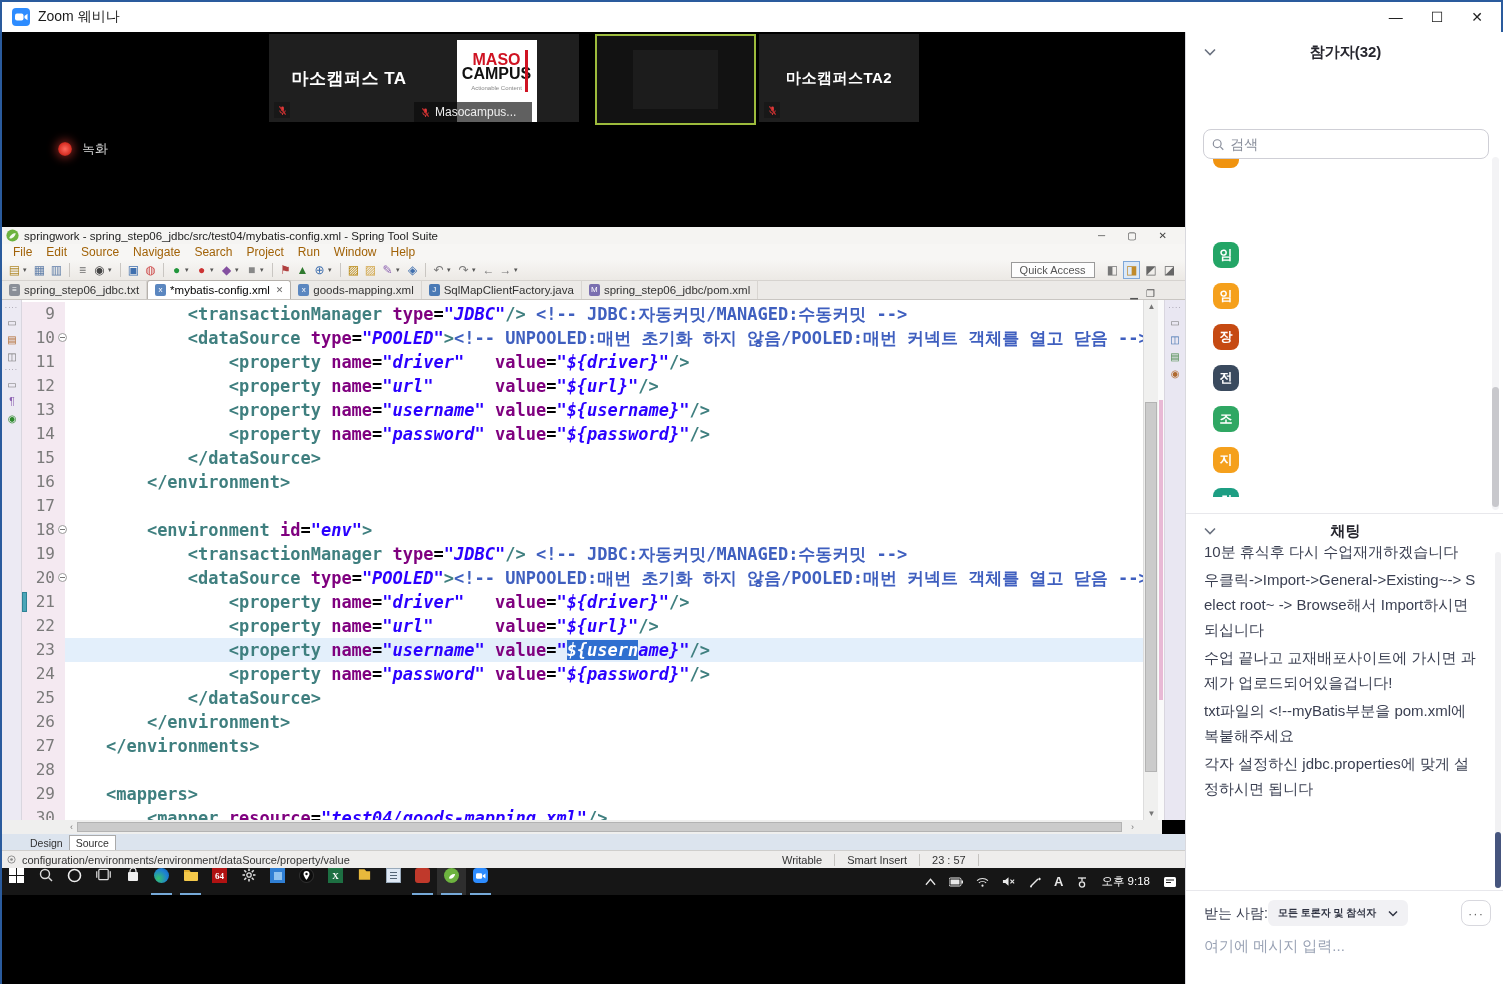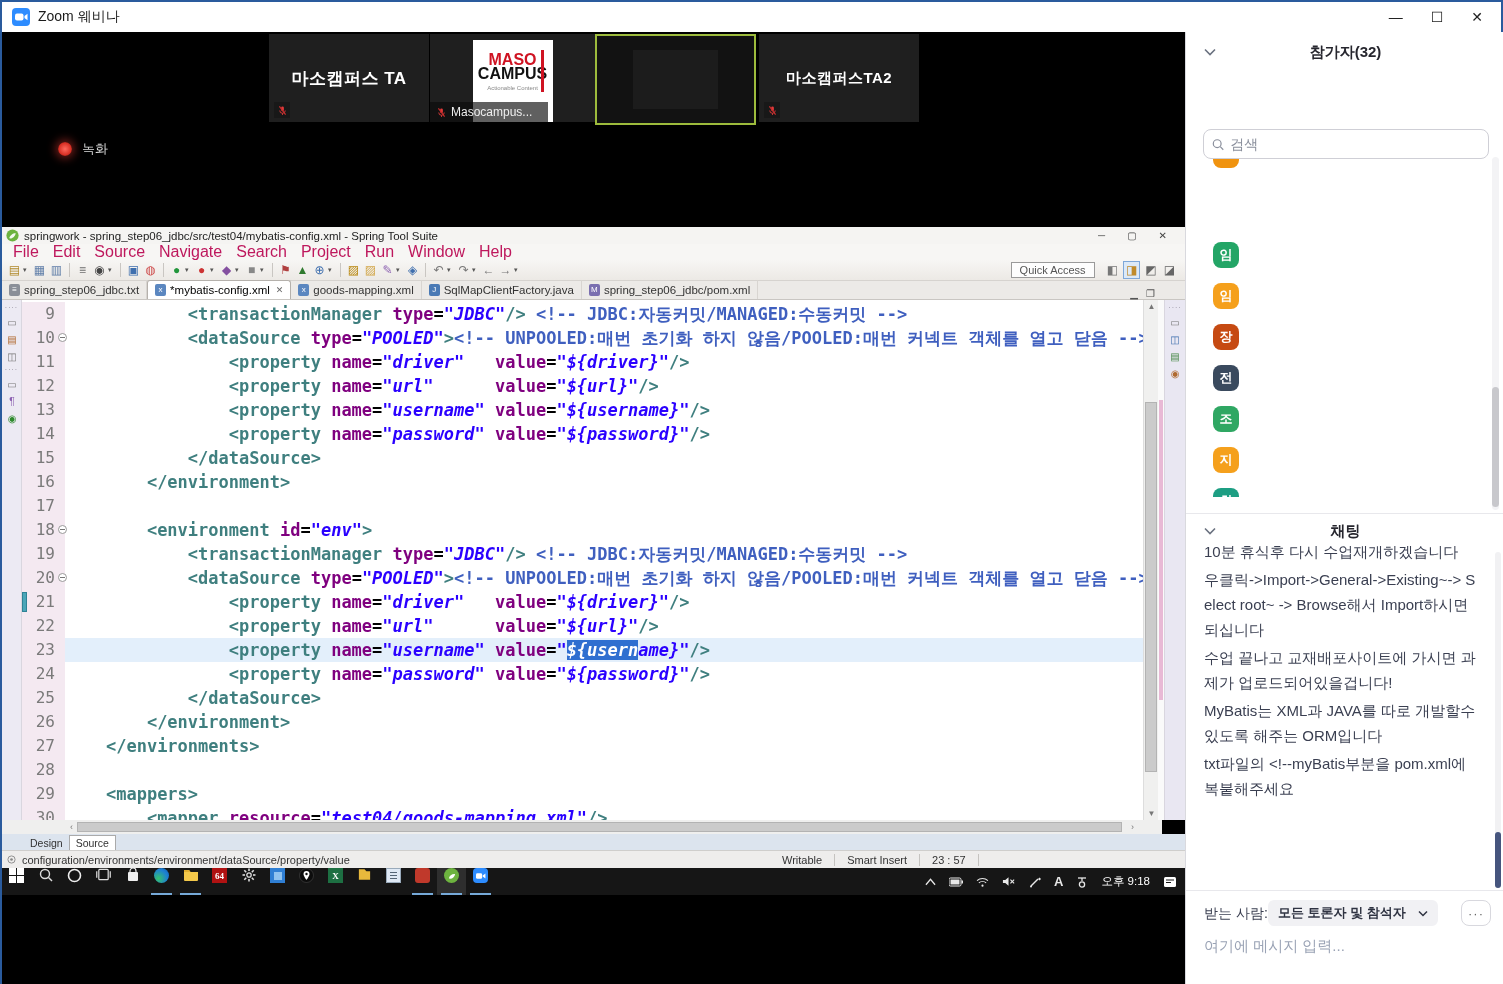--- a/index.html
+++ b/index.html
@@ -28,21 +28,21 @@
   #rec-dot { width:14px; height:14px; border-radius:50%; background:radial-gradient(circle,#ff6a5e 0%,#d93025 60%,rgba(217,48,37,.25) 100%); box-shadow:0 0 8px 3px rgba(230,60,50,.45); }
   #rec-label { color:#ddd; font-size:13px; }
 
   
   #ide { position:absolute; left:0; top:195px; width:1183px; height:452px; background:#f3f2f0; }
   #ide-titlebar { position:absolute; left:0; top:0; width:100%; height:17px; background:#f5f4f2; display:flex; align-items:center; padding:0 4px; }
   #ide-title { font-size:11.5px; color:#222; margin-left:5px; }
   #ide-controls { margin-left:auto; display:flex; gap:22px; padding-right:14px; }
   #ide-controls span { font-size:10px; color:#444; line-height:16px; }
   #menu-bar { position:absolute; left:0; top:17px; width:100%; height:16px; background:#f7f6f4; display:flex; align-items:center; padding-left:4px; }
-  #menu-bar span { font-size:16px; color:#be185d; padding:0 7px; }
+  #menu-bar span { font-size:12px; color:#a16207; padding:0 7px; }
   #toolbar { position:absolute; left:0; top:33px; width:100%; height:21px; background:linear-gradient(#f7f6f4,#ece9e5); border-bottom:1px solid #d6d3cf; display:flex; align-items:center; padding-left:4px; }
   .tb-i { font-size:12px; width:17px; text-align:center; line-height:18px; }
   .tb-dd { font-size:7px; color:#555; width:8px; }
   .tb-sep { width:1px; height:14px; background:#c9c6c2; margin:0 4px; }
   #quick-access { margin-left:auto; border:1px solid #9a9a9a; background:#fdfdfd; color:#555; font-size:11px; padding:1px 8px; }
   #persp { display:flex; align-items:center; gap:3px; margin:0 8px 0 10px; }
   #persp .p-i { font-size:12px; padding:1px 2px; }
   #persp .p-active { border:1px solid #7ea7d8; background:#dce9f7; }
   #tabrow { position:absolute; left:0; top:54px; width:100%; height:19px; background:#eceae7; border-bottom:1px solid #c9c6c2; display:flex; align-items:flex-end; }
   .etab { height:19px; display:flex; align-items:center; gap:4px; padding:0 7px; font-size:11.5px; color:#333; border-right:1px solid #d8d5d1; }
@@ -115,21 +115,21 @@
   #p-thumb { position:absolute; left:0; top:230px; width:7px; height:120px; background:#c8c8cc; border-radius:4px; }
   .h-div { position:absolute; left:0; width:100%; height:1px; background:#e8e8ec; }
   #chat-msgs { position:absolute; left:18px; top:514px; width:278px; height:342px; overflow:hidden; font-size:15px; color:#3a3f51; line-height:25px; }
   .msg { margin-bottom:3px; word-break:break-all; }
   .msg-sender { font-size:13.5px; color:#7b8093; margin:10px 0 1px; }
   .msg-sender .to { color:#1f6ae0; }
   #c-scroll { position:absolute; left:309px; top:520px; width:6px; height:336px; background:#f1f1f3; border-radius:3px; }
   #c-thumb { position:absolute; left:0; top:280px; width:6px; height:56px; background:#46557e; border-radius:3px; }
   #compose { position:absolute; left:0; top:859px; width:100%; height:95px; }
   #recip-label { position:absolute; left:18px; top:14px; font-size:14px; color:#3a3f51; }
-  #recip-pill { position:absolute; left:82px; top:9px; height:26px; background:#f1f1f4; border-radius:6px; display:flex; align-items:center; gap:12px; padding:0 10px; font-size:13px; font-weight:bold; color:#2f3342; }
+  #recip-pill { position:absolute; left:82px; top:9px; height:26px; background:#f1f1f4; border-radius:6px; display:flex; align-items:center; gap:12px; padding:0 10px; font-size:10px; font-weight:bold; color:#2f3342; }
   #more-btn { position:absolute; right:14px; top:9px; width:30px; height:26px; border:1px solid #d8d8de; border-radius:8px; display:flex; align-items:center; justify-content:center; color:#666; font-size:13px; letter-spacing:1px; }
   #msg-input { position:absolute; left:18px; top:46px; width:270px; border:none; outline:none; font-size:15px; color:#333; font-family:"Liberation Sans",sans-serif; background:transparent; }
   #msg-input::placeholder { color:#9aa3b5; }
   svg { display:block; }
 </style>
 </head>
 <body>
 
 <div id="root">
 
@@ -155,21 +155,21 @@
           <div class="vname">마소캠퍼스 TA</div>
           <div class="mic-badge">
             <svg width="11" height="11" viewBox="0 0 16 16">
               <rect x="6" y="2" width="4" height="7" rx="2" fill="#e03a3a"></rect>
               <path d="M4 8a4 4 0 0 0 8 0" stroke="#e03a3a" stroke-width="1.3" fill="none"></path>
               <line x1="8" y1="12" x2="8" y2="14.5" stroke="#e03a3a" stroke-width="1.3"></line>
               <line x1="3.5" y1="2" x2="12.5" y2="14" stroke="#c92c2c" stroke-width="1.8"></line>
             </svg>
           </div>
         </div>
-        <div class="vthumb" style="left: 428px; width: 165px;">
+        <div class="vthumb" style="left: 412px; width: 165px;">
           <div class="logo-card">
             <div class="l1">MASO</div>
             <div class="l2">CAMPUS</div>
             <div class="bar"></div>
             <div class="tag">Actionable Content</div>
           </div>
           <div class="vstrip-label" style="width: 118px;">
             <span>
               <svg width="11" height="11" viewBox="0 0 16 16">
                 <rect x="6" y="2" width="4" height="7" rx="2" fill="#e03a3a"></rect>
@@ -587,22 +587,22 @@
     <div class="h-div" style="top:481px;"></div>
 
     <svg class="sec-chev" style="top:495px;" width="12" height="8" viewBox="0 0 12 8">
         <polyline points="1,1.5 6,6.5 11,1.5" fill="none" stroke="#6b7280" stroke-width="1.6"></polyline>
       </svg>
     <div class="sec-title" style="top:490px;">채팅</div>
     <div id="chat-msgs">
         <div class="msg" style="margin-top: -7px;">10분 휴식후 다시 수업재개하겠습니다</div>
         <div class="msg">우클릭-&gt;Import-&gt;General-&gt;Existing~-&gt; Select root~ -&gt; Browse해서 Import하시면 되십니다</div>
         <div class="msg">수업 끝나고 교재배포사이트에 가시면 과제가 업로드되어있을겁니다!</div>
-        <div class="msg">MyBatis는 XML과 JAVA를 따로 개발할수 있도록 해주는 ORM입니다</div>
         <div class="msg">txt파일의 &lt;!--myBatis부분을 pom.xml에 복붙해주세요</div>
+        <div class="msg">각자 설정하신 jdbc.properties에 맞게 설정하시면 됩니다</div>
       </div>
     <div id="c-scroll">
         <div id="c-thumb"></div>
       </div>
     <div class="h-div" style="top:858px;"></div>
 
     <div id="compose">
       <span id="recip-label">받는 사람:</span>
       <div id="recip-pill">
         <span>모든 토론자 및 참석자</span>

